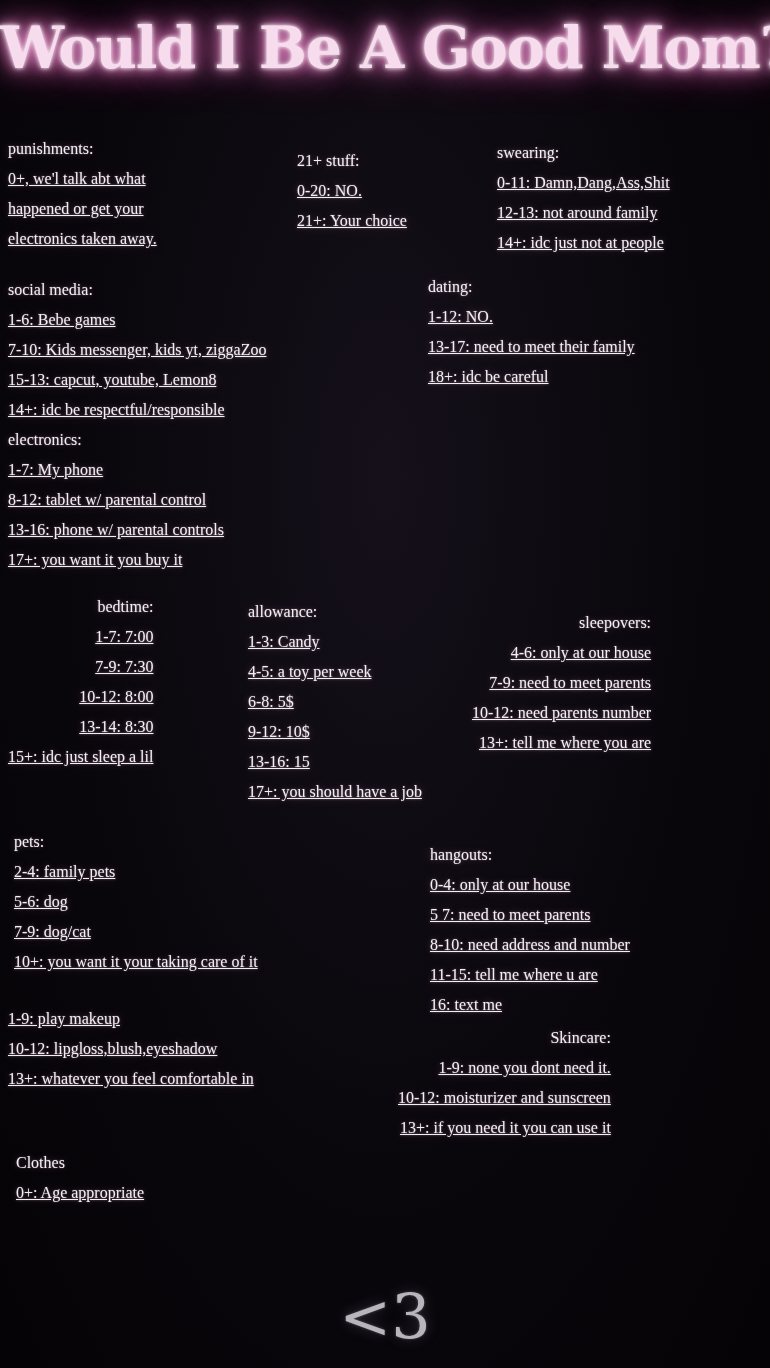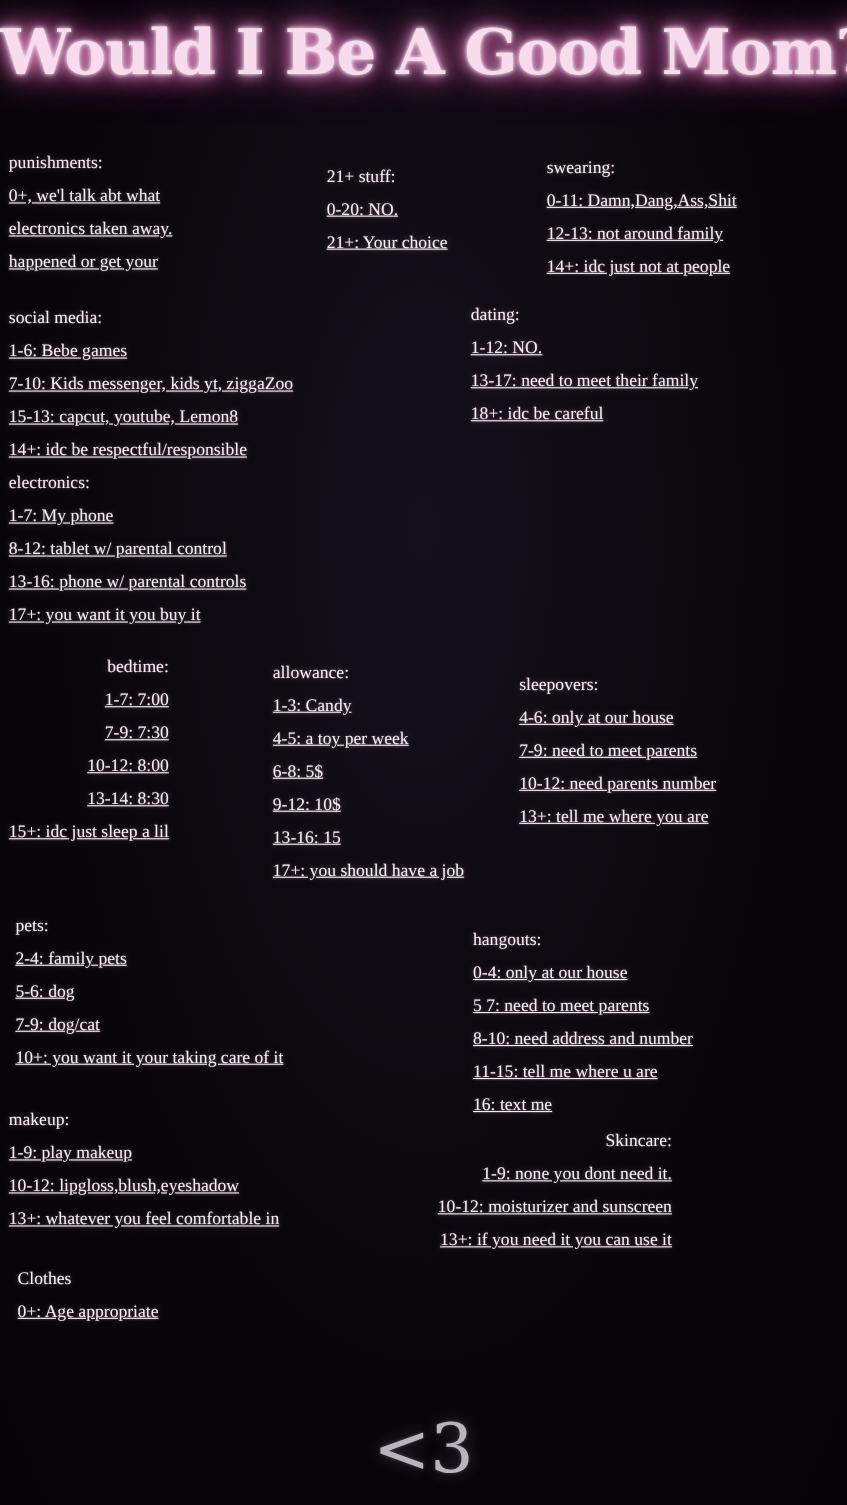--- a/index.html
+++ b/index.html
@@ -69,39 +69,39 @@
   
   #b-punishments { left: 8px;  top: 134px; }
   #b-21stuff     { left: 297px; top: 146px; }
   #b-swearing    { left: 497px; top: 138px; }
   #b-social      { left: 8px;  top: 264px; margin-top: 11px; }
   #b-dating      { left: 428px; top: 272px; }
   #b-electronics { left: 8px;  top: 425px; }
   #b-screentime  { left: 396px; top: 425px; }
   #b-bedtime     { left: 8px;  top: 592px; text-align: right; }
   #b-allowance   { left: 248px; top: 597px; }
-  #b-sleepovers  { left: 472px; top: 608px; }
+  #b-sleepovers  { left: 472px; top: 608px; text-align: right; }
   #b-pets        { left: 14px; top: 827px; }
   #b-hangouts    { left: 430px; top: 840px; }
   #b-makeup      { left: 8px;  top: 1004px; }
   #b-skincare    { left: 398px; top: 1023px; text-align: right; }
   #b-clothes     { left: 16px; top: 1148px; }
 </style>
 </head>
 <body>
 
 <div class="canvas">
 
   <div class="title">Would I Be A Good Mom?</div>
 
   <div class="blk" id="b-punishments">
     <span class="hdr">punishments:</span>
     <span class="ln">0+, we'l  talk abt what</span>
+    <span class="ln">happened or get your</span>
     <span class="ln">electronics taken away.</span>
-    <span class="ln">happened or get your</span>
   </div>
 
   <div class="blk" id="b-21stuff">
     <span class="hdr">21+ stuff:</span>
     <span class="ln">0-20: NO.</span>
     <span class="ln">21+: Your choice</span>
   </div>
 
   <div class="blk" id="b-swearing">
     <span class="hdr">swearing:</span>
@@ -172,21 +172,20 @@
   <div class="blk" id="b-hangouts">
     <span class="hdr">hangouts:</span>
     <span class="ln"> 0-4: only at our house</span>
     <span class="ln"> 5 7: need to meet parents</span>
     <span class="ln"> 8-10: need address and number</span>
     <span class="ln"> 11-15: tell me where u are</span>
     <span class="ln"> 16: text me</span>
   </div>
 
   <div class="blk" id="b-makeup">
-    <span class="hdr">makeup:</span>
     <span class="ln">1-9: play makeup</span>
     <span class="ln">10-12: lipgloss,blush,eyeshadow</span>
     <span class="ln">13+: whatever you feel comfortable in</span>
   </div>
 
   <div class="blk" id="b-skincare">
     <span class="hdr">Skincare:</span>
     <span class="ln">1-9: none you dont need it.</span>
     <span class="ln">10-12: moisturizer and sunscreen</span>
     <span class="ln">13+: if you need it you can use it</span>

